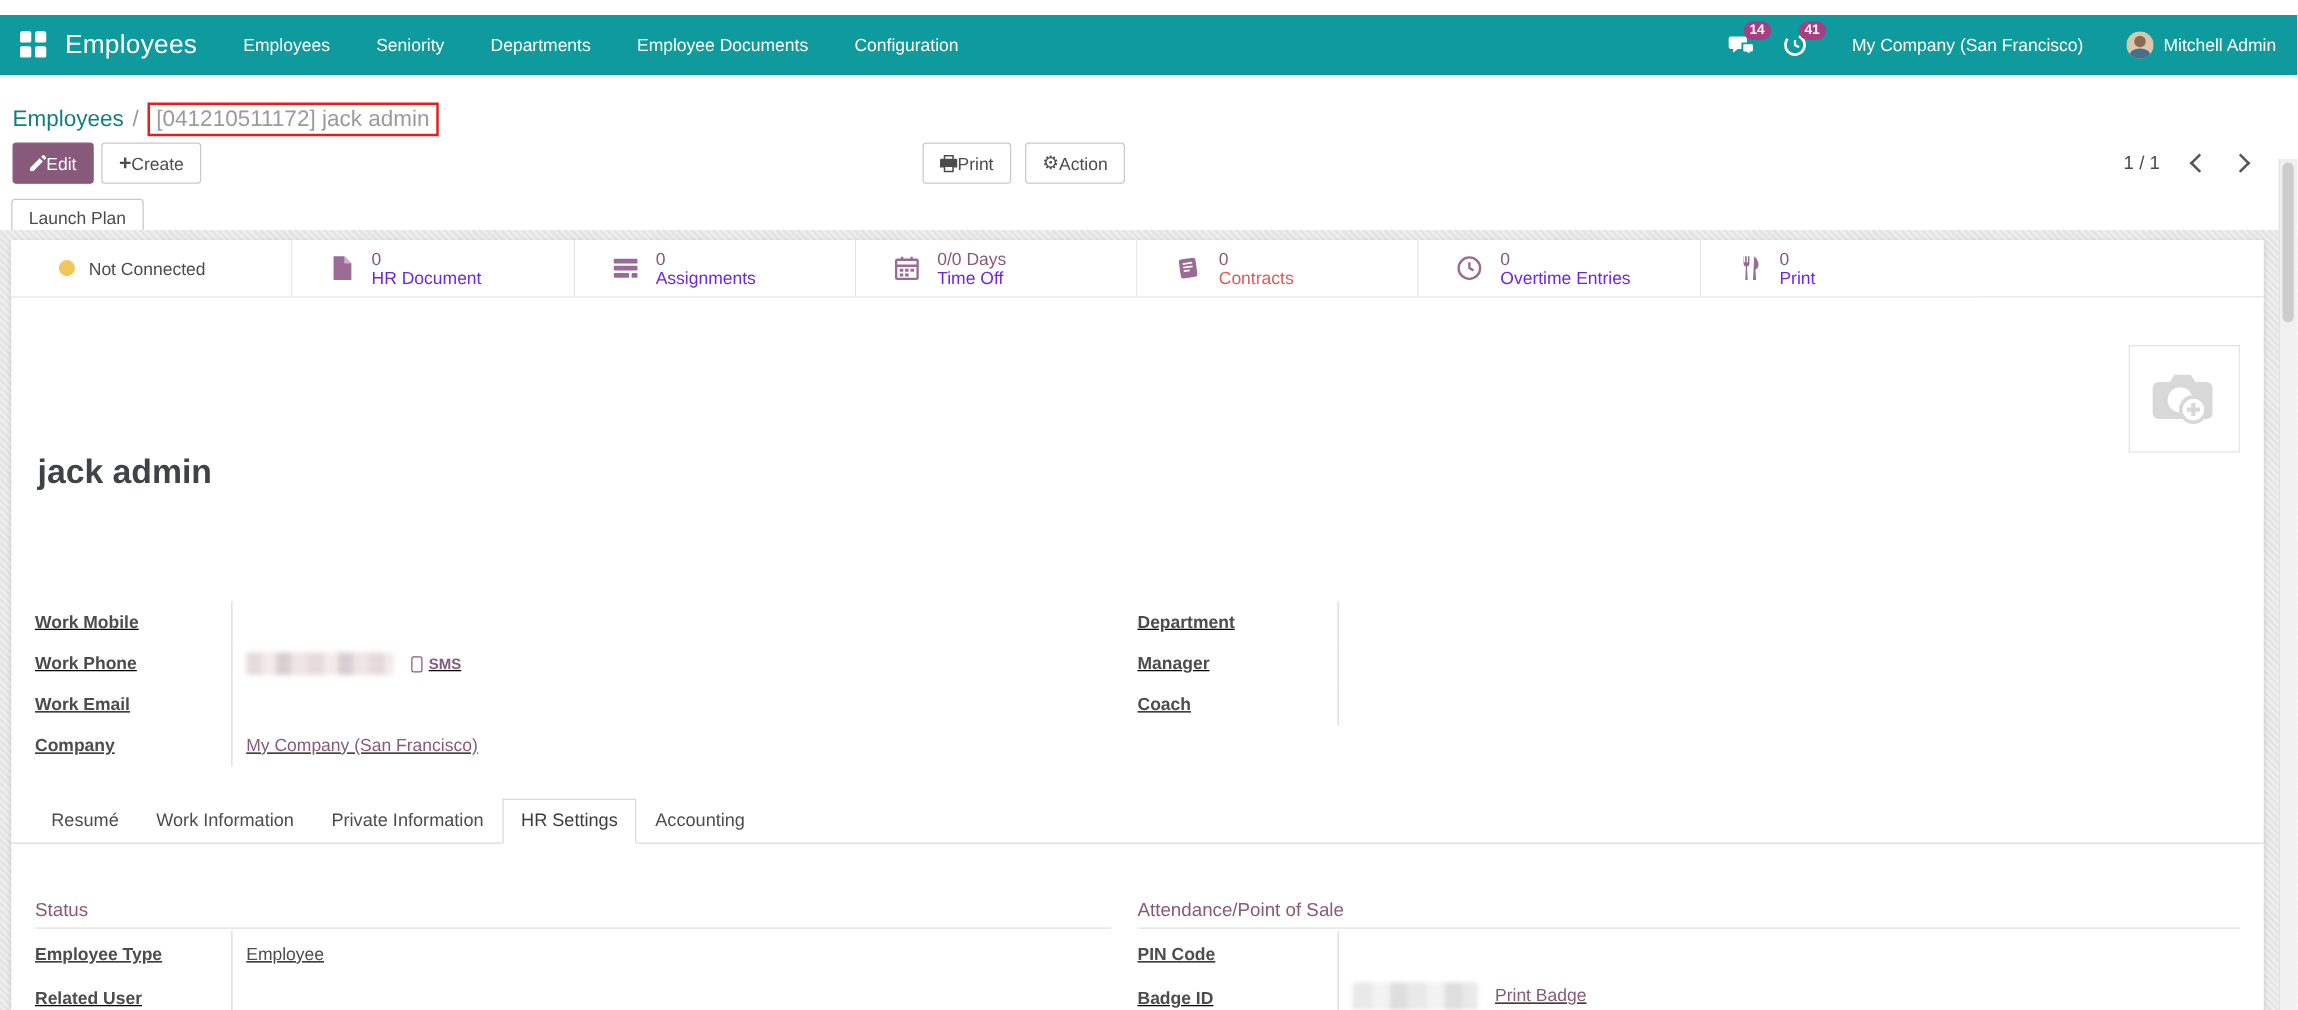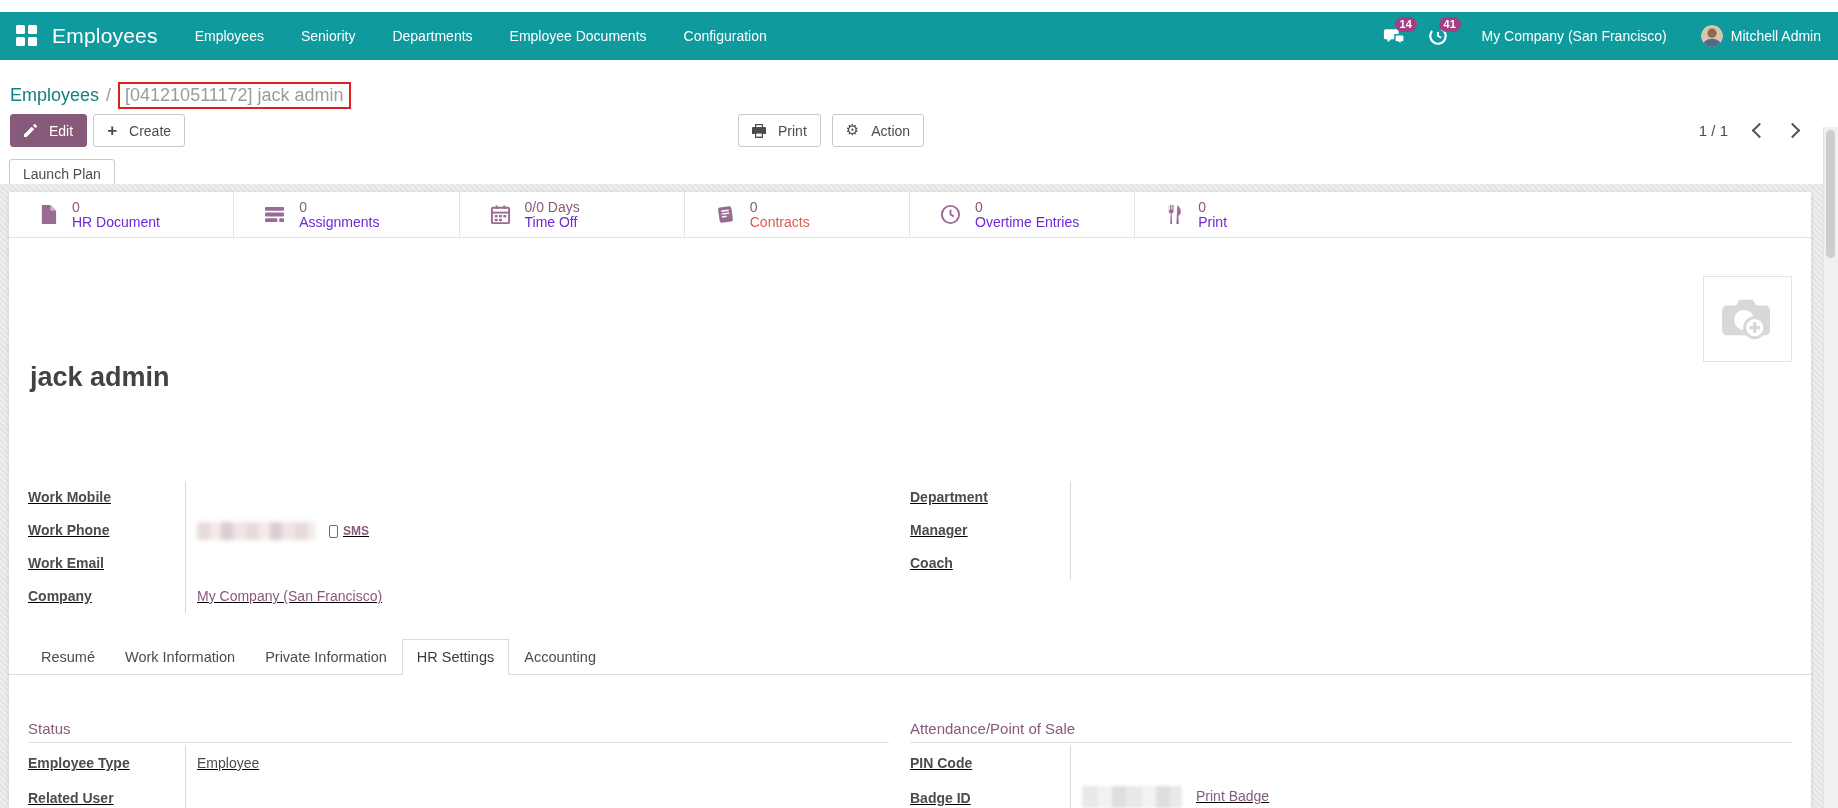--- a/index.html
+++ b/index.html
@@ -8,34 +8,34 @@
   .abs{position:absolute;margin-top:12px;}
 
   
   .topnav{top:0;left:0;width:1838px;height:48px;background:#0f9b9d;display:flex;align-items:center;padding:0 17px 0 16px;box-sizing:border-box;color:#fff;}
   .apps-grid{width:22px;height:22px;display:grid;grid-template-columns:9px 9px;grid-template-rows:9px 9px;gap:3px;margin-right:14px;cursor:pointer;}
   .apps-grid i{background:#fff;border-radius:1.5px;}
   .brand{font-size:21px;font-weight:500;letter-spacing:.2px;cursor:pointer;}
   .nav-menu{display:flex;gap:37px;margin-left:37px;font-size:14px;}
   .nav-menu span{cursor:pointer;white-space:nowrap;}
   .nav-right{margin-left:auto;display:flex;align-items:center;gap:20px;font-size:14px;}
-  .nav-ic{position:relative;width:24px;height:22px;display:flex;align-items:center;justify-content:center;cursor:pointer;}
+  .nav-ic{position:relative;width:24px;height:22px;display:flex;align-items:center;cursor:pointer;}
   .nav-badge{position:absolute;top:-8px;left:13px;background:#a53e83;color:#fff;font-size:11px;line-height:15px;border-radius:9px;padding:0 5px;font-weight:700;}
   .nav-company{margin-left:12px;cursor:pointer;white-space:nowrap;}
   .nav-user{display:flex;align-items:center;gap:8px;margin-left:14px;cursor:pointer;}
   .avatar{width:22px;height:22px;border-radius:50%;overflow:hidden;display:block;}
 
   
   .cpanel{top:48px;left:0;width:1838px;height:124px;background:#fff;}
   .breadcrumb{top:10px;left:10px;font-size:18px;display:flex;align-items:center;white-space:nowrap;}
   .bc-parent{color:#11807e;cursor:pointer;text-decoration:none;}
   .bc-sep{color:#9b9b9b;margin:0 7px;}
   .bc-box{border:2px solid #e0201f;padding:1px 5px;color:#9b9b9b;}
   .btnrow{top:42px;left:10px;width:1803px;height:33px;}
-  .btn{display:inline-flex;align-items:center;gap:12px;height:33px;padding:0 13px;font-size:14px;border:1px solid #c9c9c9;background:#fff;color:#4c4c4c;border-radius:3px;box-sizing:border-box;cursor:pointer;font-family:inherit;}
+  .btn{display:inline-flex;align-items:center;gap:0;height:33px;padding:0 13px;font-size:14px;border:1px solid #c9c9c9;background:#fff;color:#4c4c4c;border-radius:3px;box-sizing:border-box;cursor:pointer;font-family:inherit;}
   .btn-primary{background:#875a7b;border-color:#875a7b;color:#fff;}
   .left-btns{display:flex;gap:6px;}
   .mid-btns{position:absolute;left:728px;top:0;display:flex;gap:11px;}
   .pager{position:absolute;right:15px;top:0;height:33px;display:flex;align-items:center;gap:26px;color:#4c4c4c;font-size:15px;}
   .chev{width:9px;height:9px;border-left:2px solid #555;border-bottom:2px solid #555;display:inline-block;cursor:pointer;}
   .chev-l{transform:rotate(45deg);}
   .chev-r{transform:rotate(-135deg);}
   .chevs{display:flex;gap:22px;align-items:center;}
   .launchrow{top:87px;left:9px;}
   .plus{font-size:17px;font-weight:700;line-height:1;}
@@ -196,20 +196,24 @@
       <button class="btn" style="height:30px;">
         <span>Launch Plan</span>
       </button>
     </div>
   </div>
 
   <div class="abs content">
     <div class="sheet">
 
       <div class="statusbar">
+        <div class="sb-cell sb-conn">
+          <span class="dot"></span>
+          <span class="sb-conn-label">Not Connected</span>
+        </div>
         <div class="sb-cell sb-stat">
           <svg width="19" height="21" viewBox="0 0 20 22">
             <path d="M3 1h9l6 6v14H3z" fill="#9a6b94"></path>
               <path d="M12 1l6 6h-6z" fill="#cdb3ca"></path>
           </svg>
           <span class="sb-txt">
               <span class="sb-val">0</span>
               <span class="sb-lbl">HR Document</span>
             </span>
         </div>

